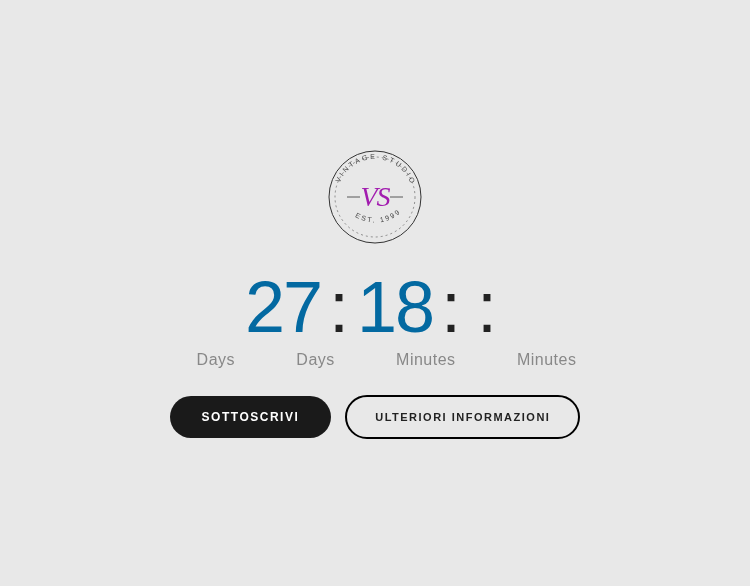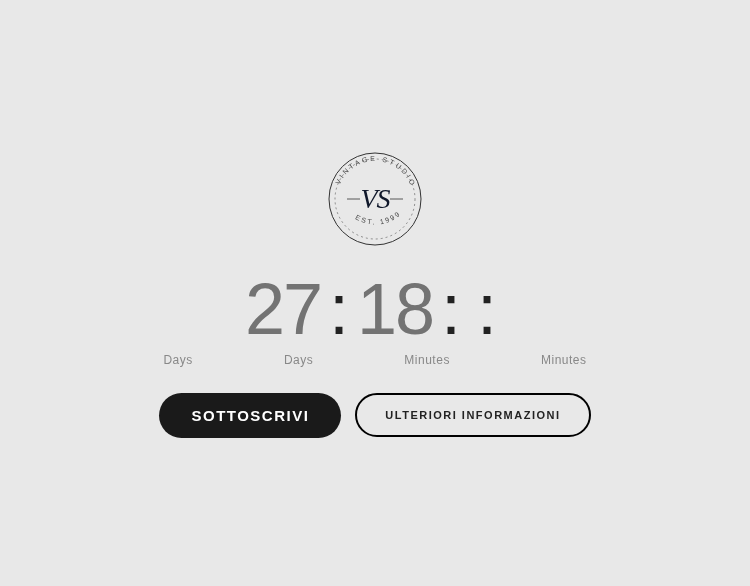--- a/index.html
+++ b/index.html
@@ -42,21 +42,21 @@
     .logo-circle svg {
       position: absolute;
       top: 0;
       left: 0;
     }
 
     .logo-vs {
       font-family: 'Georgia', cursive;
       font-size: 28px;
       font-weight: 400;
-      color: #0f172a;
+      color: #a21caf;
       font-style: italic;
       letter-spacing: -1px;
       z-index: 1;
       position: relative;
     }
 
     .tagline {
       font-family: Arial, sans-serif;
       font-size: 13px;
       color: #555;
@@ -70,21 +70,21 @@
       display: flex;
       align-items: center;
       gap: 0;
       margin-bottom: 8px;
     }
 
     .countdown-number {
       font-family: Arial, Helvetica, sans-serif;
       font-size: 72px;
       font-weight: 300;
-      color: #737373;
+      color: #0369a1;
       letter-spacing: -2px;
       line-height: 1;
     }
 
     .countdown-separator {
       font-family: Arial, Helvetica, sans-serif;
       font-size: 72px;
       font-weight: 300;
       color: #222;
       margin: 0 8px;
@@ -96,40 +96,41 @@
       align-items: center;
       gap: 0;
       margin-bottom: 26px;
       width: 100%;
       justify-content: space-between;
       padding: 0 4px;
     }
 
     .countdown-label {
       font-family: Arial, sans-serif;
-      font-size: 12px;
+      font-size: 16px;
       color: #888;
       text-align: left;
       letter-spacing: 0.5px;
+      margin-left: 23px;
     }
 
     .buttons {
       display: flex;
       gap: 14px;
       align-items: center;
     }
 
     .btn-subscribe {
       background-color: #1a1a1a;
       color: #fff;
       border: none;
       border-radius: 30px;
       padding: 14px 32px;
       font-family: Arial, sans-serif;
-      font-size: 15px;
+      font-size: 12px;
       font-weight: 700;
       letter-spacing: 1.5px;
       cursor: pointer;
       text-transform: uppercase;
     }
 
     .btn-more {
       background-color: transparent;
       color: #222;
       border: 2px solid #000000;

